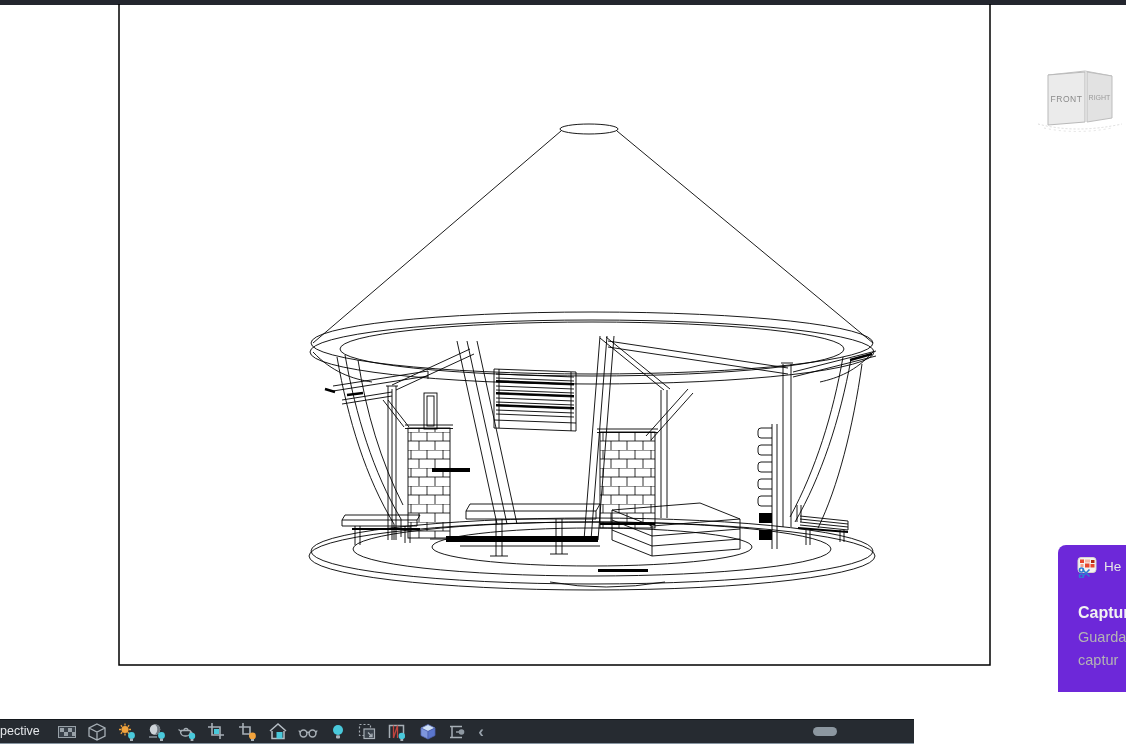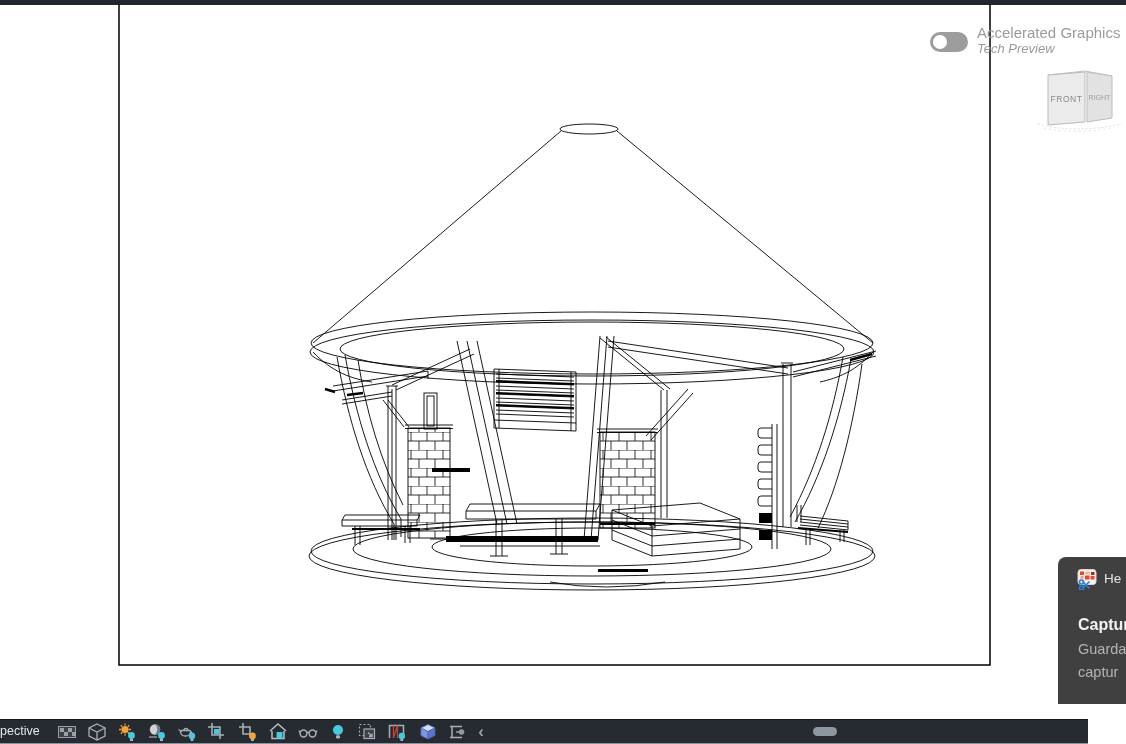--- a/index.html
+++ b/index.html
@@ -9,30 +9,30 @@
   .canvas-svg{position:absolute;left:0;top:0;}
   
   .ag-wrap{position:absolute;left:928px;top:24px;width:198px;height:38px;}
   .ag-toggle{position:absolute;left:2px;top:8px;width:38px;height:20px;border-radius:10px;background:#9d9d9d;cursor:pointer;}
   .ag-knob{position:absolute;left:3px;top:3px;width:14px;height:14px;border-radius:50%;background:#ffffff;}
   .ag-label{position:absolute;left:49px;top:0px;font-size:15px;color:#9a9a9a;white-space:nowrap;}
   .ag-sub{position:absolute;left:49px;top:17px;font-size:13px;font-style:italic;color:#9a9a9a;white-space:nowrap;}
   
   .viewcube{position:absolute;left:1036px;top:62px;width:90px;height:74px;}
   
-  .vcbar{position:absolute;left:0;top:719px;width:1088px;height:25px;background:#262b31;
+  .vcbar{position:absolute;left:0;top:719px;width:914px;height:25px;background:#262b31;
          border-top:1px solid #14181d;box-sizing:border-box;border-bottom:1px solid #8795a1;}
   .vc-scale{position:absolute;left:0px;top:4px;font-size:12.5px;color:#e4e7ea;}
   .vc-icon{position:absolute;top:1px;width:22px;height:22px;display:block;cursor:pointer;}
   .vc-chevron{position:absolute;left:473px;top:2px;width:16px;height:20px;color:#97a1aa;
               font-size:17px;font-weight:bold;line-height:20px;text-align:center;cursor:pointer;}
   .vc-thumb{position:absolute;left:813px;top:727px;width:24px;height:9px;border-radius:4.5px;background:#8c97a0;cursor:pointer;}
   
-  .toast{position:absolute;left:1058px;top:545px;width:68px;height:147px;background:#404040;
-         border-radius:8px 0 0 0;overflow:hidden;cursor:pointer;margin-top:12px;}
+  .toast{position:absolute;left:1058px;top:545px;width:68px;height:147px;background:#6d28d9;
+         border-radius:8px 0 0 0;overflow:hidden;cursor:pointer;}
   .toast .appicon{position:absolute;left:18px;top:11px;}
   .toast .appname{position:absolute;left:46px;top:14px;font-size:13.5px;color:#e6e6e6;white-space:nowrap;}
   .toast .title{position:absolute;left:20px;top:59px;font-size:16px;font-weight:600;color:#f2f2f2;white-space:nowrap;}
   .toast .b1{position:absolute;left:20px;top:84px;font-size:14.5px;color:#b4b4b4;white-space:nowrap;text-align:right;}
   .toast .b2{position:absolute;left:20px;top:107px;font-size:14.5px;color:#b4b4b4;white-space:nowrap;}
   .toast .thumb{position:absolute;left:20px;top:154px;width:60px;height:60px;background:#242426;
                 border:1.5px solid #474749;border-radius:6px;}
 </style>
 </head>
 <body>
@@ -116,27 +116,20 @@
       <path d="M355,526 V545 M360,526 V545 M405,526 V543 M410,526 V543"></path>
       <path d="M352,529 H420" stroke-width="2"></path>
 
       <path d="M612,510 L700,503 L740,519 L652,526 Z M612,510 V540 M652,526 V556 M740,519 V549 M612,540 L652,556 L740,549 M612,520 L652,536 L740,529 M612,530 L652,546 L740,539"></path>
 
       <path d="M797,505 V522 M801,505 V522 M800,516 L848,521 M800,519 L848,524 M800,522 L848,527 M800,525 L848,530 M848,521 V530 M806,530 V545 M810,530 V545 M840,530 V542 M844,530 V542"></path>
       <path d="M798,528 L848,532" stroke-width="2"></path>
     </g>
   </svg>
 
-  <div class="ag-wrap">
-    <div class="ag-toggle">
-      <div class="ag-knob"></div>
-    </div>
-    <div class="ag-label">Accelerated Graphics</div>
-    <div class="ag-sub">Tech Preview</div>
-  </div>
 
   <svg class="viewcube" width="90" height="74" viewBox="0 0 90 74">
     <path d="M2,62 Q40,72 86,62" stroke="#dcdcdc" stroke-dasharray="2,2" fill="none"></path>
     <path d="M8,66 Q40,73 76,66" stroke="#e3e3e3" stroke-dasharray="2,3" fill="none"></path>
     <path d="M12,13 L49,9 L76,14" stroke="#c2c2c2" fill="none"></path>
     <polygon points="12,13 49,10 49,60 12,63" fill="#ebebeb" stroke="#b9b9b9"></polygon>
     <polygon points="51,10 76,14 76,56 51,60" fill="#e2e2e2" stroke="#bdbdbd"></polygon>
     <text x="30.5" y="40" text-anchor="middle" font-size="8.5" letter-spacing="0.5" fill="#8a8a8a" font-family="Liberation Sans, sans-serif">FRONT</text>
     <text x="63.5" y="38" text-anchor="middle" font-size="7" fill="#9b9b9b" font-family="Liberation Sans, sans-serif">RIGHT</text>
   </svg>

